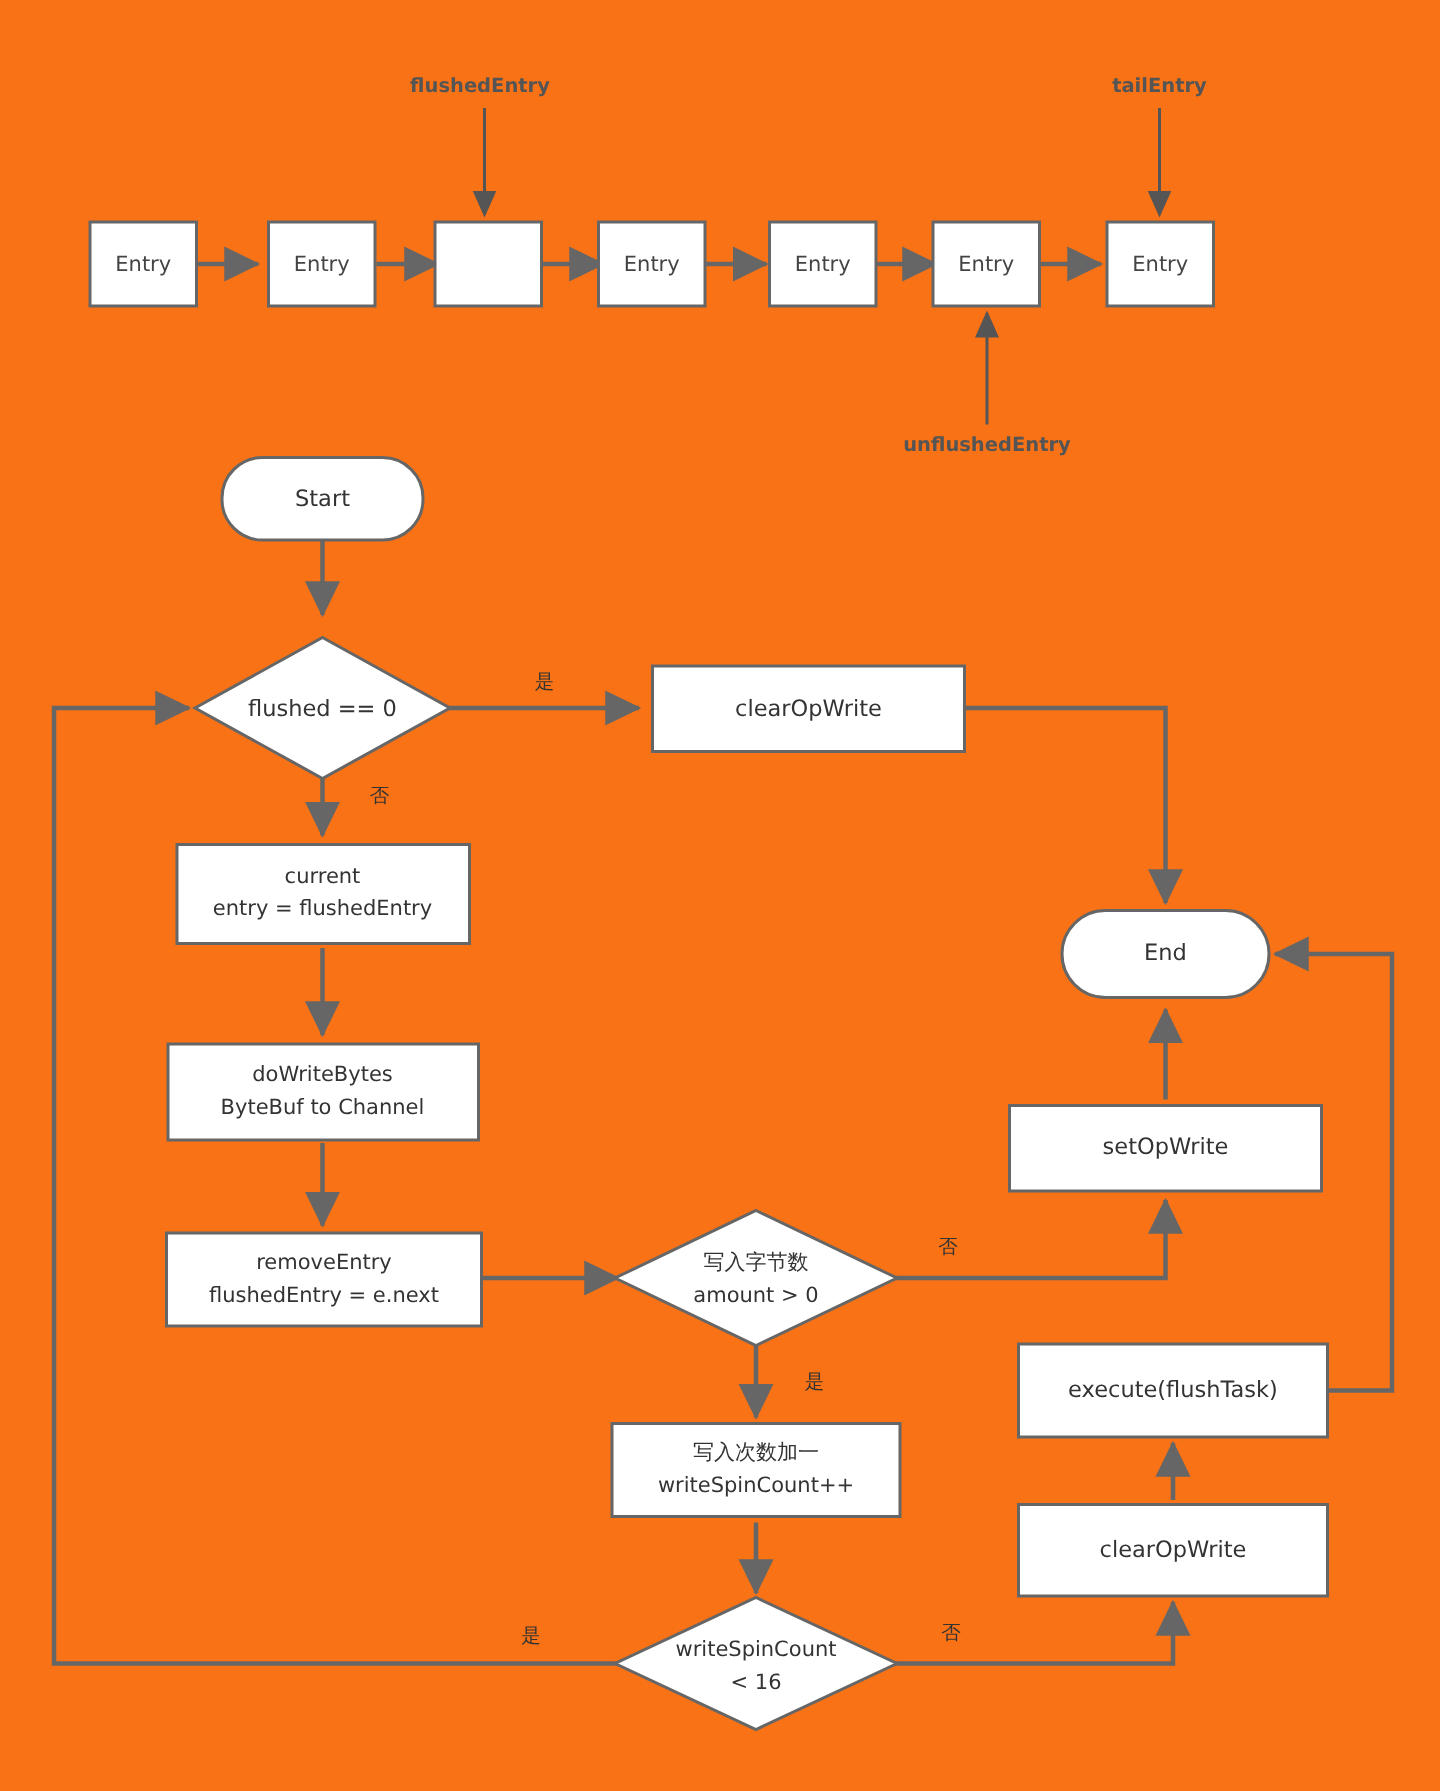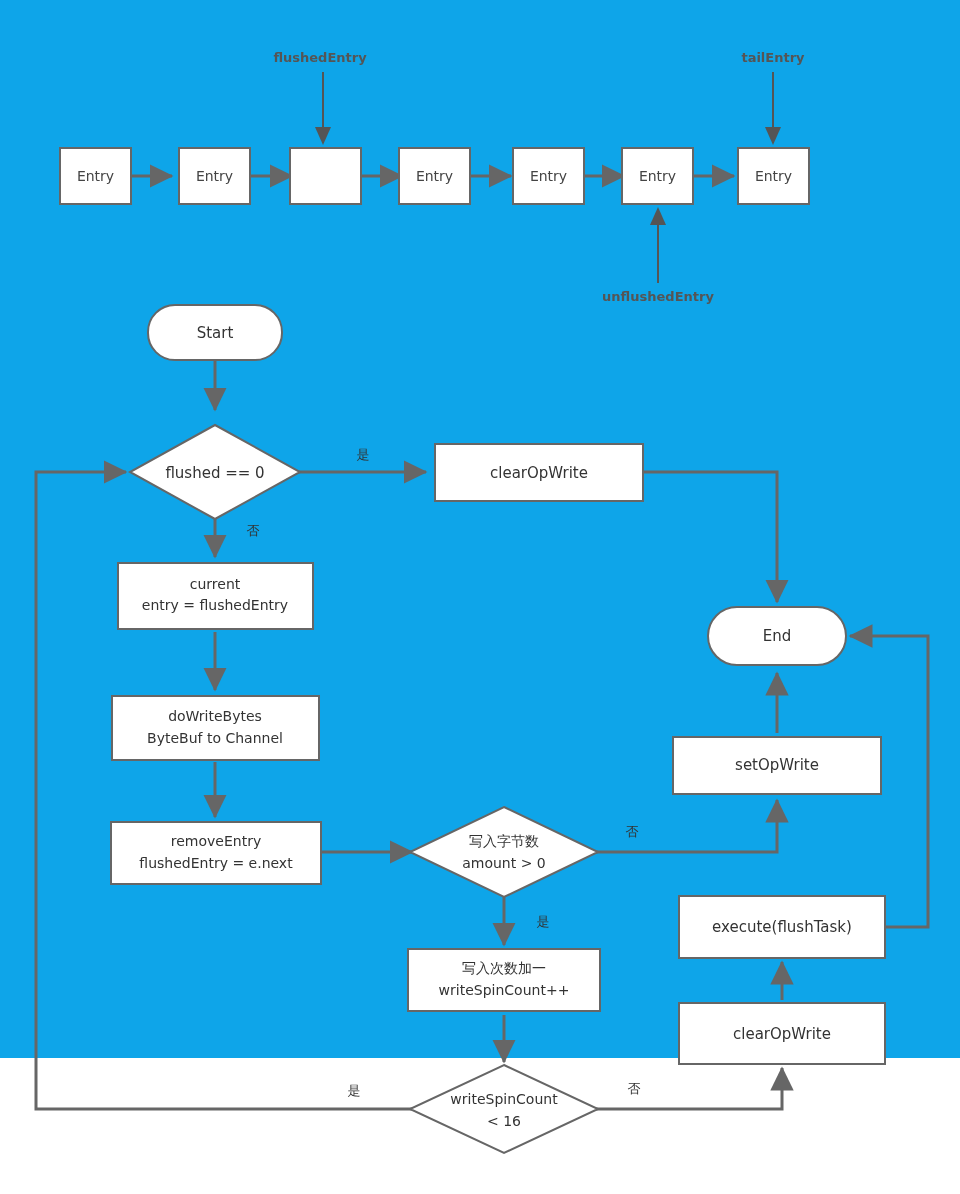--- a/index.html
+++ b/index.html
@@ -9,22 +9,22 @@
   }
   body {
     width: 960px;
     height: 1194px;
     font-family: "DejaVu Sans", "Liberation Sans", sans-serif;
     overflow: hidden;
   }
   #diagram-root {
     position: relative;
     width: 960px;
-    height: 1058px;
-    background: #0ea5e9;
+    height: 1194px;
+    background: #f97316;
   }
   svg.diagram-canvas {
     display: block;
     width: 960px;
     height: 1194px;
   }
   .node-shape {
     fill: #ffffff;
     stroke: #666666;
     stroke-width: 2;

